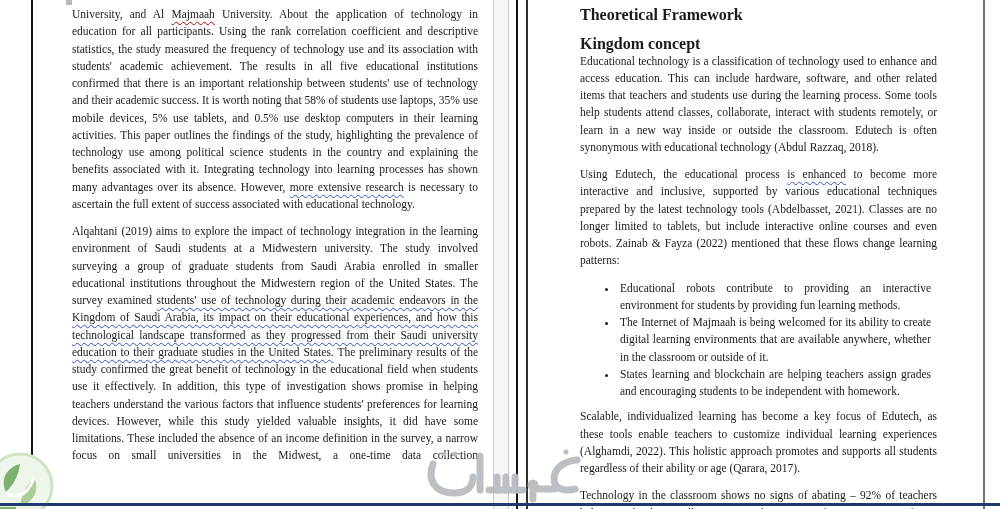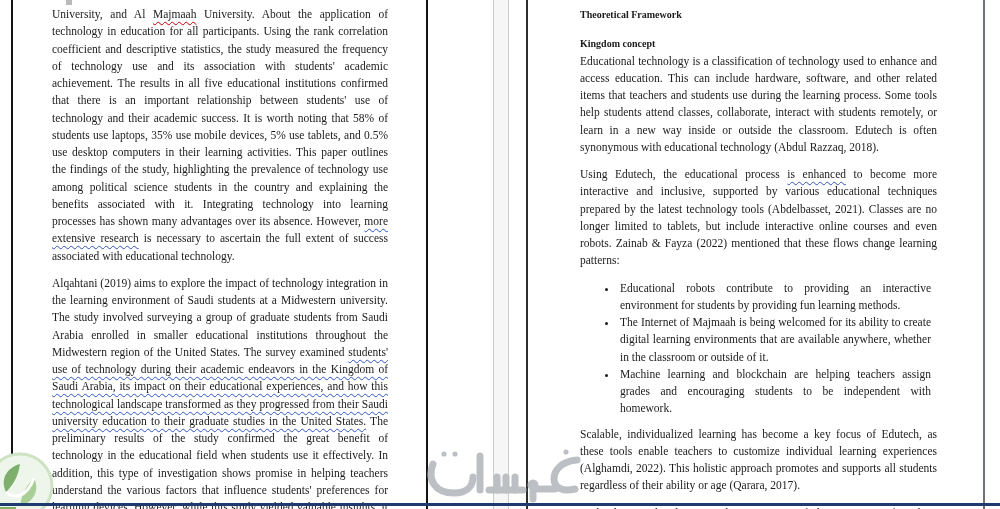--- a/index.html
+++ b/index.html
@@ -1,27 +1,27 @@
 <!DOCTYPE html>
 <html><head>
 <meta charset="utf-8">
 <style>
   html,body{margin:0;padding:0;background:#ffffff;}
   .stage{position:relative;width:1000px;height:509px;overflow:hidden;background:#ffffff;
          font-family:"Liberation Serif","DejaVu Serif",serif;color:#1b1b1b;}
   .page{position:absolute;top:0;bottom:0;background:#ffffff;box-sizing:border-box;}
-  .page-left{left:11px;width:417px;border-left:2px solid #141414;border-right:2px solid #141414;
+  .page-left{left:31px;width:487px;border-left:2px solid #141414;border-right:2px solid #141414;
              padding:6px 38px 0 39px;}
   .page-right{left:526px;width:459px;border-left:2px solid #2e2e2e;border-right:2px solid #6d7277;
               padding:6px 46px 0 52px;}
   .page-gap{position:absolute;top:0;bottom:0;left:493px;width:14px;background:#f6f6f6;
             border-left:1px solid #cdcdcd;border-right:1px solid #cdcdcd;}
   .doc-para{font-size:11.5px;line-height:17.25px;text-align:justify;margin:0 0 10px 0;}
   .doc-para.cont{text-align-last:justify;margin-bottom:0;}
-  .doc-heading,.doc-heading2{font-size:10px;line-height:17.25px;font-weight:bold;}
+  .doc-heading,.doc-heading2{font-size:16px;line-height:17.25px;font-weight:bold;}
   .doc-heading{margin:0 0 12px 0;}
   .doc-heading2{margin:0;}
   .doc-bullets{margin:4px 6px 8px 0;padding:0 0 0 38px;list-style:disc;}
   .doc-bullets li{font-size:11.5px;line-height:17.25px;text-align:justify;padding-left:2px;}
   .u-spell{text-decoration:underline wavy #c00000;text-decoration-thickness:1px;text-underline-offset:3px;}
   .u-grammar{text-decoration:underline wavy #2e54c6;text-decoration-thickness:1px;text-underline-offset:3px;}
   .bottom-bar{position:absolute;left:0;right:0;top:503px;height:3px;background:#1e3a6e;z-index:30;}
   .watermark-text{position:absolute;left:425px;top:448px;z-index:20;opacity:.95;}
   .watermark-logo{position:absolute;left:-14px;top:452px;z-index:20;}
   .artifact-mark{position:absolute;left:66px;top:0;width:6px;height:5px;background:#b9b9b9;z-index:5;}
@@ -44,21 +44,21 @@
 
   <div class="page page-right">
     <div class="page-content">
         <div class="doc-heading">Theoretical Framework</div>
         <div class="doc-heading2">Kingdom concept</div>
         <div class="doc-para"><span>Educational technology is a classification of technology used to enhance and access education. This can include hardware, software, and other related items that teachers and students use during the learning process. Some tools help students attend classes, collaborate, interact with students remotely, or learn in a new way inside or outside the classroom. Edutech is often synonymous with educational technology (Abdul Razzaq, 2018).</span></div>
         <div class="doc-para"><span>Using Edutech, the educational process </span><span class="u-grammar">is enhanced</span><span> to become more interactive and inclusive, supported by various educational techniques prepared by the latest technology tools (Abdelbasset, 2021). Classes are no longer limited to tablets, but include interactive online courses and even robots. Zainab &amp; Fayza (2022) mentioned that these flows change learning patterns:</span></div>
         <ul class="doc-bullets">
           <li>Educational robots contribute to providing an interactive environment for students by providing fun learning methods.</li>
           <li>The Internet of Majmaah is being welcomed for its ability to create digital learning environments that are available anywhere, whether in the classroom or outside of it.</li>
-          <li>Machine learning and blockchain are helping teachers assign grades and encouraging students to be independent with homework.</li>
+          <li>States learning and blockchain are helping teachers assign grades and encouraging students to be independent with homework.</li>
         </ul>
         <div class="doc-para"><span>Scalable, individualized learning has become a key focus of Edutech, as these tools enable teachers to customize individual learning experiences (Alghamdi, 2022). This holistic approach promotes and supports all students regardless of their ability or age (Qarara, 2017).</span></div>
         <div class="doc-para cont"><span>Technology in the classroom shows no signs of abating – 92% of teachers believe technology will continue to have a significant impact on future teaching</span></div>
       </div>
   </div>
 
   <div class="watermark-text" aria-label="خمسات">
     <svg width="158" height="56" viewBox="0 0 158 56">
       <g fill="none" stroke="#b9bdc1" stroke-width="7" stroke-linecap="round">
         <path d="M8,16 C2,32 10,45 29,45 C42,45 48,38 48,29"></path>

